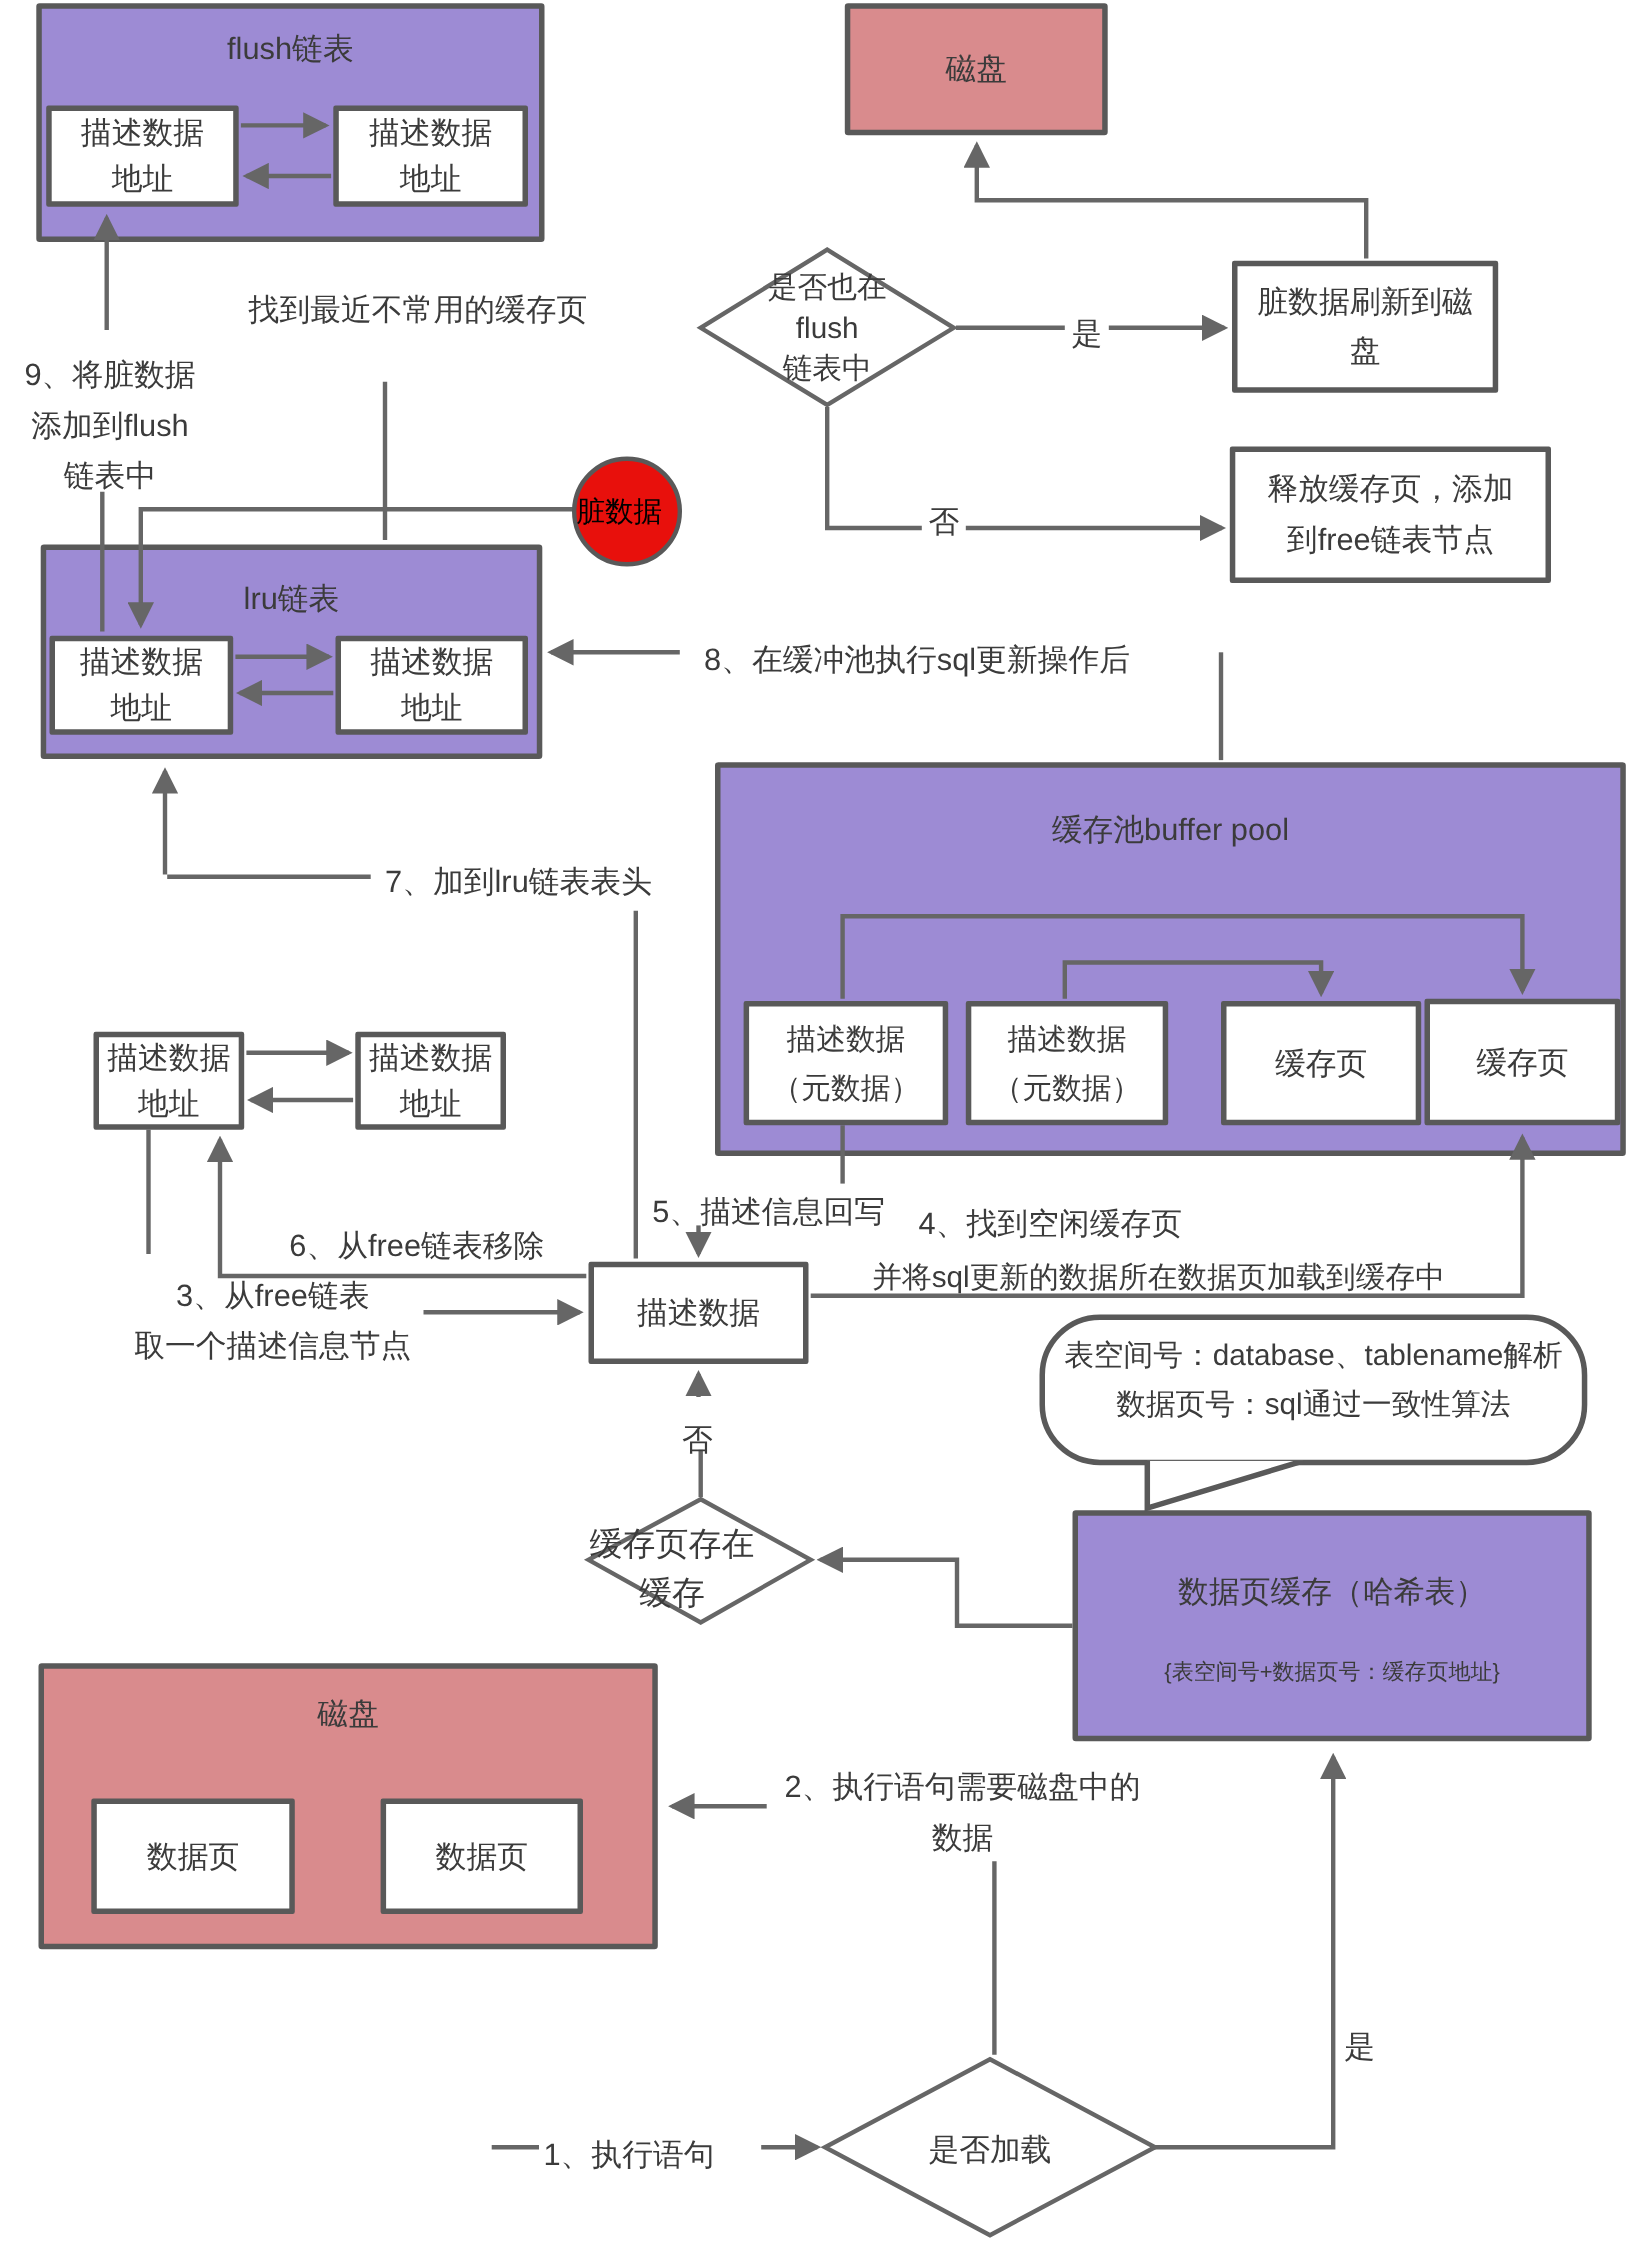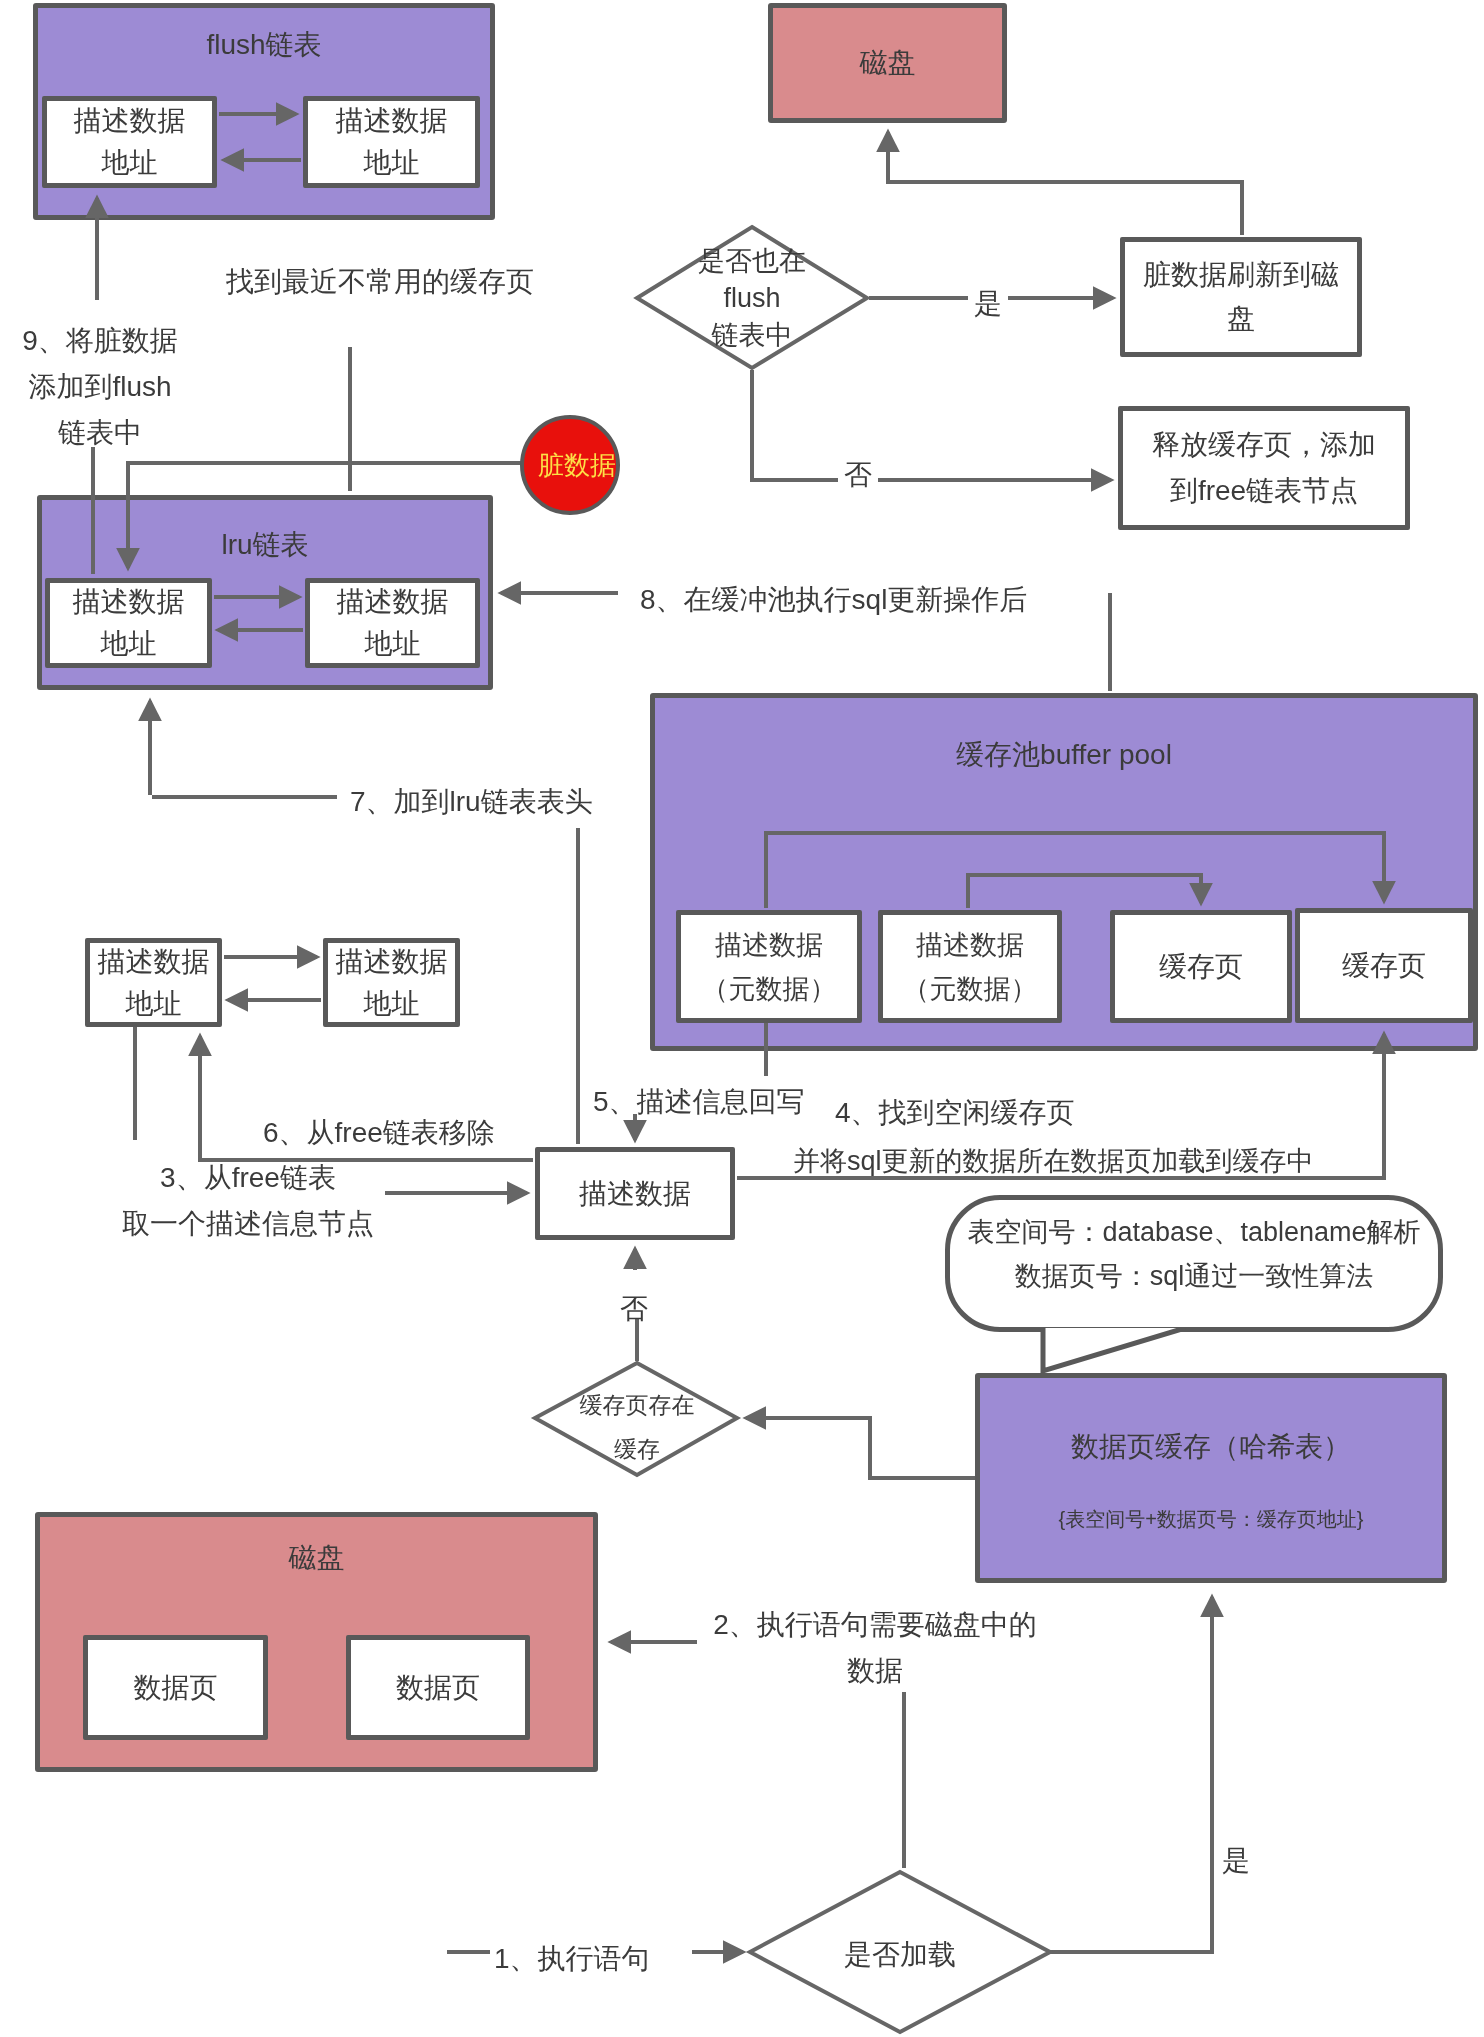--- a/index.html
+++ b/index.html
@@ -15,21 +15,21 @@
   .title{width:100%;text-align:center;font-size:28px;}
   .lbl{z-index:4;font-size:28px;line-height:46px;white-space:nowrap;}
   .center{text-align:center;}
   .onln{background:#fff;padding:0 6px;}
   #lines{position:absolute;left:0;top:0;z-index:2;}
   #bubble{background:#fff;border:5px solid #595959;border-radius:55px;z-index:3;
           font-size:27px;line-height:44px;text-align:center;padding-top:10px;}
   #bubble-tail{position:absolute;z-index:5;}
   .dtext{z-index:4;text-align:center;}
   #dirty-circle{width:100px;height:100px;border-radius:50%;background:#e8100c;border:4px solid #595959;
-                z-index:3;display:flex;align-items:center;justify-content:flex-end;font-size:26px;color:#fde047;}
+                z-index:3;display:flex;align-items:center;justify-content:flex-start;font-size:26px;color:#000000;}
   .pagecache-l1{margin-top:50px;font-size:28px;text-align:center;}
   .pagecache-l2{margin-top:40px;font-size:20px;text-align:center;}
 </style>
 </head>
 <body>
 
 <div id="canvas">
 
   <svg id="lines" width="1484" height="2037">
     <defs>
@@ -179,21 +179,21 @@
   </div>
 
   <div class="abs" id="bubble" style="left:945px;top:1195px;width:498px;height:137px;">
     <div>表空间号：database、tablename解析</div>
     <div>数据页号：sql通过一致性算法</div>
   </div>
   <svg id="bubble-tail" style="left:1039px;top:1328px;" width="150" height="50">
     <path d="M4,0 L4,43 L146,0" fill="#ffffff" stroke="#595959" stroke-width="5"></path>
   </svg>
 
-  <div class="abs dtext" style="left:549px;top:1383px;width:176px;font-size:23px;line-height:44px;">
+  <div class="abs dtext" style="left:523px;top:1383px;width:176px;font-size:30px;line-height:44px;">
     <div>缓存页存在</div>
     <div>缓存</div>
   </div>
 
   <div class="abs pbox" style="left:975px;top:1373px;width:472px;height:210px;">
     <div class="pagecache-l1">数据页缓存（哈希表）</div>
     <div class="pagecache-l2">{表空间号+数据页号：缓存页地址}</div>
   </div>
 
   <div class="abs rbox" style="left:35px;top:1512px;width:563px;height:260px;padding-top:22px;">

